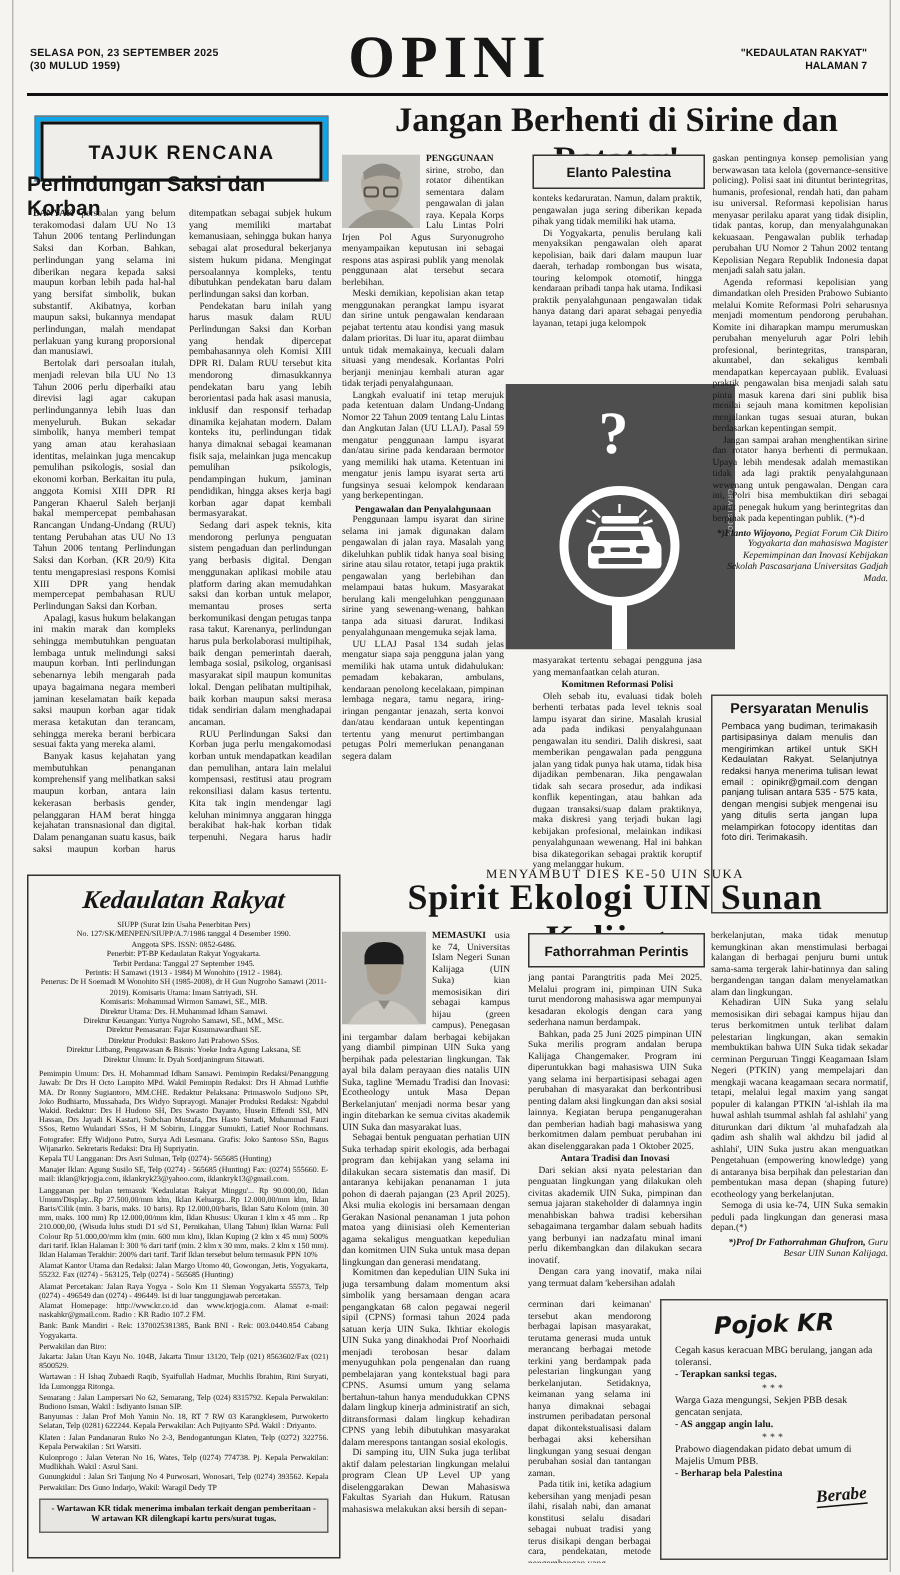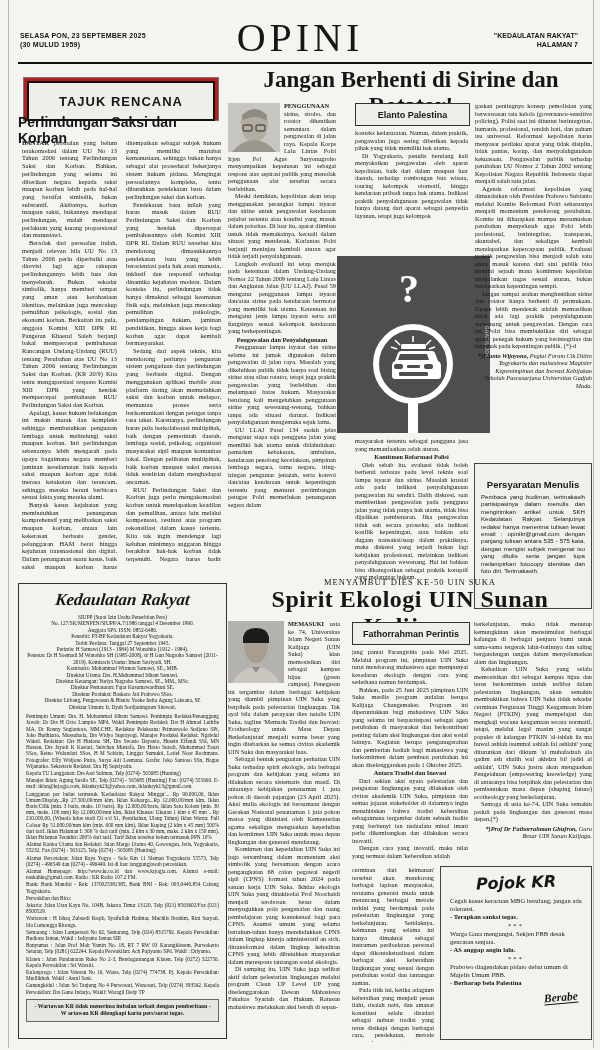--- a/index.html
+++ b/index.html
@@ -10,25 +10,25 @@
     overflow:hidden;
   }
   .frame{position:absolute;left:8px;top:0;width:584px;height:1048px;
     border-left:1px solid #b9b7b2;border-right:1px solid #b9b7b2;}
   
   .hdr-date{position:absolute;left:20px;top:31px;font-family:"Liberation Sans",sans-serif;
     font-size:7px;font-weight:bold;line-height:9px;letter-spacing:.2px;}
   .hdr-brand{position:absolute;right:22px;top:31px;text-align:right;
     font-family:"Liberation Sans",sans-serif;font-size:7px;font-weight:bold;line-height:9px;}
   .hdr-title{position:absolute;left:0;top:14px;width:600px;text-align:center;
-    font-size:40px;letter-spacing:4px;font-weight:400;}
+    font-size:40px;letter-spacing:4px;font-weight:700;}
   .hdr-rule{position:absolute;left:18px;top:62px;width:574px;height:2px;background:#111;}
   
   .tj-box{position:absolute;left:23px;top:77px;width:196px;height:44px;
-    border:1px solid #777;background:#b91c1c;padding:3px;box-sizing:border-box;}
+    border:1px solid #777;background:#0ea5e9;padding:3px;box-sizing:border-box;}
   .tj-box-in{border:2px solid #111;background:#efeeea;height:100%;display:flex;
     align-items:center;justify-content:center;font-family:"Liberation Sans",sans-serif;
     font-weight:bold;font-size:13px;letter-spacing:1px;}
   .tj-head{position:absolute;left:18px;top:114px;width:206px;text-align:left;
     font-family:"Liberation Sans",sans-serif;font-weight:bold;font-size:14px;}
   .tj-cols{position:absolute;left:22px;top:139px;width:199px;height:437px;
     column-count:2;column-gap:9px;column-fill:auto;overflow:hidden;
     font-size:6.4px;line-height:7.7px;text-align:justify;}
   .tj-cols p{margin:0;}
   .tj-cols p + p{text-indent:7px;}
@@ -61,21 +61,21 @@
   .a1c1{left:228px;top:102px;width:108px;height:477px;}
   .a1auth{left:355px;top:103px;width:113px;height:21px;}
   .a1c2a{left:355px;top:129px;width:113px;height:124px;}
   .illus{position:absolute;left:337px;top:256px;width:153px;height:177px;}
   .illus svg{display:block;}
   .illus-credit{position:absolute;right:1px;top:70px;writing-mode:vertical-rl;
     font-family:"Liberation Sans",sans-serif;font-size:4.5px;color:#c9c9c9;letter-spacing:.5px;}
   .a1c2b{left:355px;top:437px;width:113px;height:143px;}
   .a1c3{left:475px;top:102px;width:117px;height:357px;}
   .psy-box{position:absolute;left:474px;top:463px;width:118px;height:146px;
-    border:1px solid #444;background:#f1f0ec;box-sizing:border-box;padding:15px 6px;overflow:hidden;}
+    border:1px solid #444;background:#f1f0ec;box-sizing:border-box;padding:3px 6px;overflow:hidden;}
   .psy-title{text-align:center;font-family:"Liberation Sans",sans-serif;
     font-weight:bold;font-size:9.5px;margin-bottom:3px;}
   .psy-body{font-family:"Liberation Sans",sans-serif;font-size:6.1px;line-height:7.4px;text-align:justify;}
   
   .a2-kicker{position:absolute;left:228px;top:577px;width:364px;text-align:center;
     font-size:8.5px;letter-spacing:1px;}
   .a2-head{position:absolute;left:228px;top:586px;width:364px;text-align:center;
     font-weight:bold;font-size:24px;line-height:27px;letter-spacing:.5px;}
   .a2c1{left:228px;top:620px;width:112px;height:422px;}
   .a2auth{left:352px;top:622px;width:116px;height:21px;}

